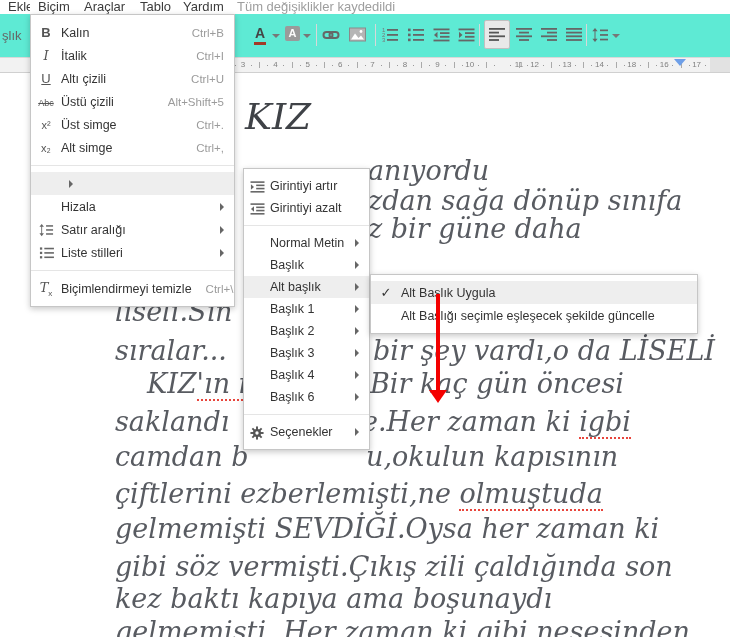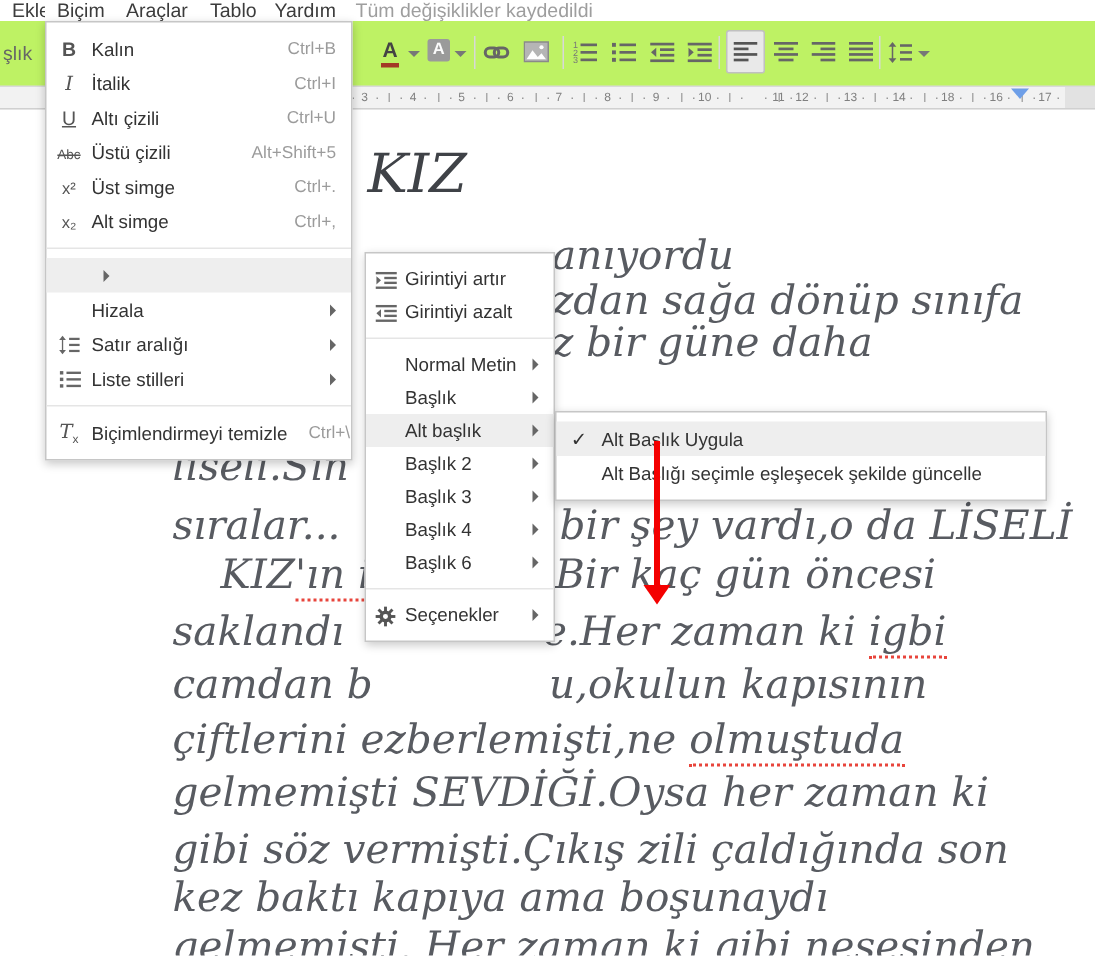--- a/index.html
+++ b/index.html
@@ -15,21 +15,21 @@
       color:#585b61;white-space:pre;line-height:1.1;}
   .sp{border-bottom:2px dotted #e8453c;}
 
   
   .menubar{position:absolute;left:0;top:0;width:730px;height:14px;background:#fff;z-index:6;}
   .mb-item{position:absolute;top:-3px;font-size:13px;color:#3c3c3c;padding:2px 8px;line-height:15px;}
   .mb-item.open{background:#fff;}
   .mb-status{position:absolute;left:237px;top:-3px;font-size:13px;color:#9e9e9e;line-height:15px;padding:2px 0;}
 
   
-  .toolbar{position:absolute;left:0;top:14px;width:730px;height:43px;background:#bef264;
+  .toolbar{position:absolute;left:0;top:14px;width:730px;height:43px;background:#5eead4;
            border-bottom:1px solid #d9d9d9;z-index:4;}
   .tb-frag{position:absolute;left:2px;top:14px;font-size:13px;color:#666;}
   .tb-ic{position:absolute;top:13px;width:18px;height:16px;}
   .tb-sep{position:absolute;top:10px;width:1px;height:22px;background:#d8d8d8;}
   .tb-caret{position:absolute;top:20px;width:0;height:0;border-left:4px solid transparent;
             border-right:4px solid transparent;border-top:4px solid #777;}
   .tc-a{position:absolute;top:11px;font-size:14px;color:#444;font-weight:bold;width:14px;text-align:center;}
   .tc-bar{position:absolute;left:1px;top:17px;width:12px;height:3px;background:#a33a26;}
   .hl-a{position:absolute;top:12px;width:15px;height:15px;background:#9a9a9a;border-radius:2px;
         color:#fbfbfb;font-size:11px;font-weight:bold;text-align:center;line-height:15px;}
@@ -430,20 +430,25 @@
         <span class="mi-label">Başlık</span>
         <span class="mi-arrow"></span>
       </div>
       <div class="mi hl">
         <span class="mi-icon"></span>
         <span class="mi-label">Alt başlık</span>
         <span class="mi-arrow"></span>
       </div>
       <div class="mi">
         <span class="mi-icon"></span>
+        <span class="mi-label">Başlık 1</span>
+        <span class="mi-arrow"></span>
+      </div>
+      <div class="mi">
+        <span class="mi-icon"></span>
         <span class="mi-label">Başlık 2</span>
         <span class="mi-arrow"></span>
       </div>
       <div class="mi">
         <span class="mi-icon"></span>
         <span class="mi-label">Başlık 3</span>
         <span class="mi-arrow"></span>
       </div>
       <div class="mi">
         <span class="mi-icon"></span>

